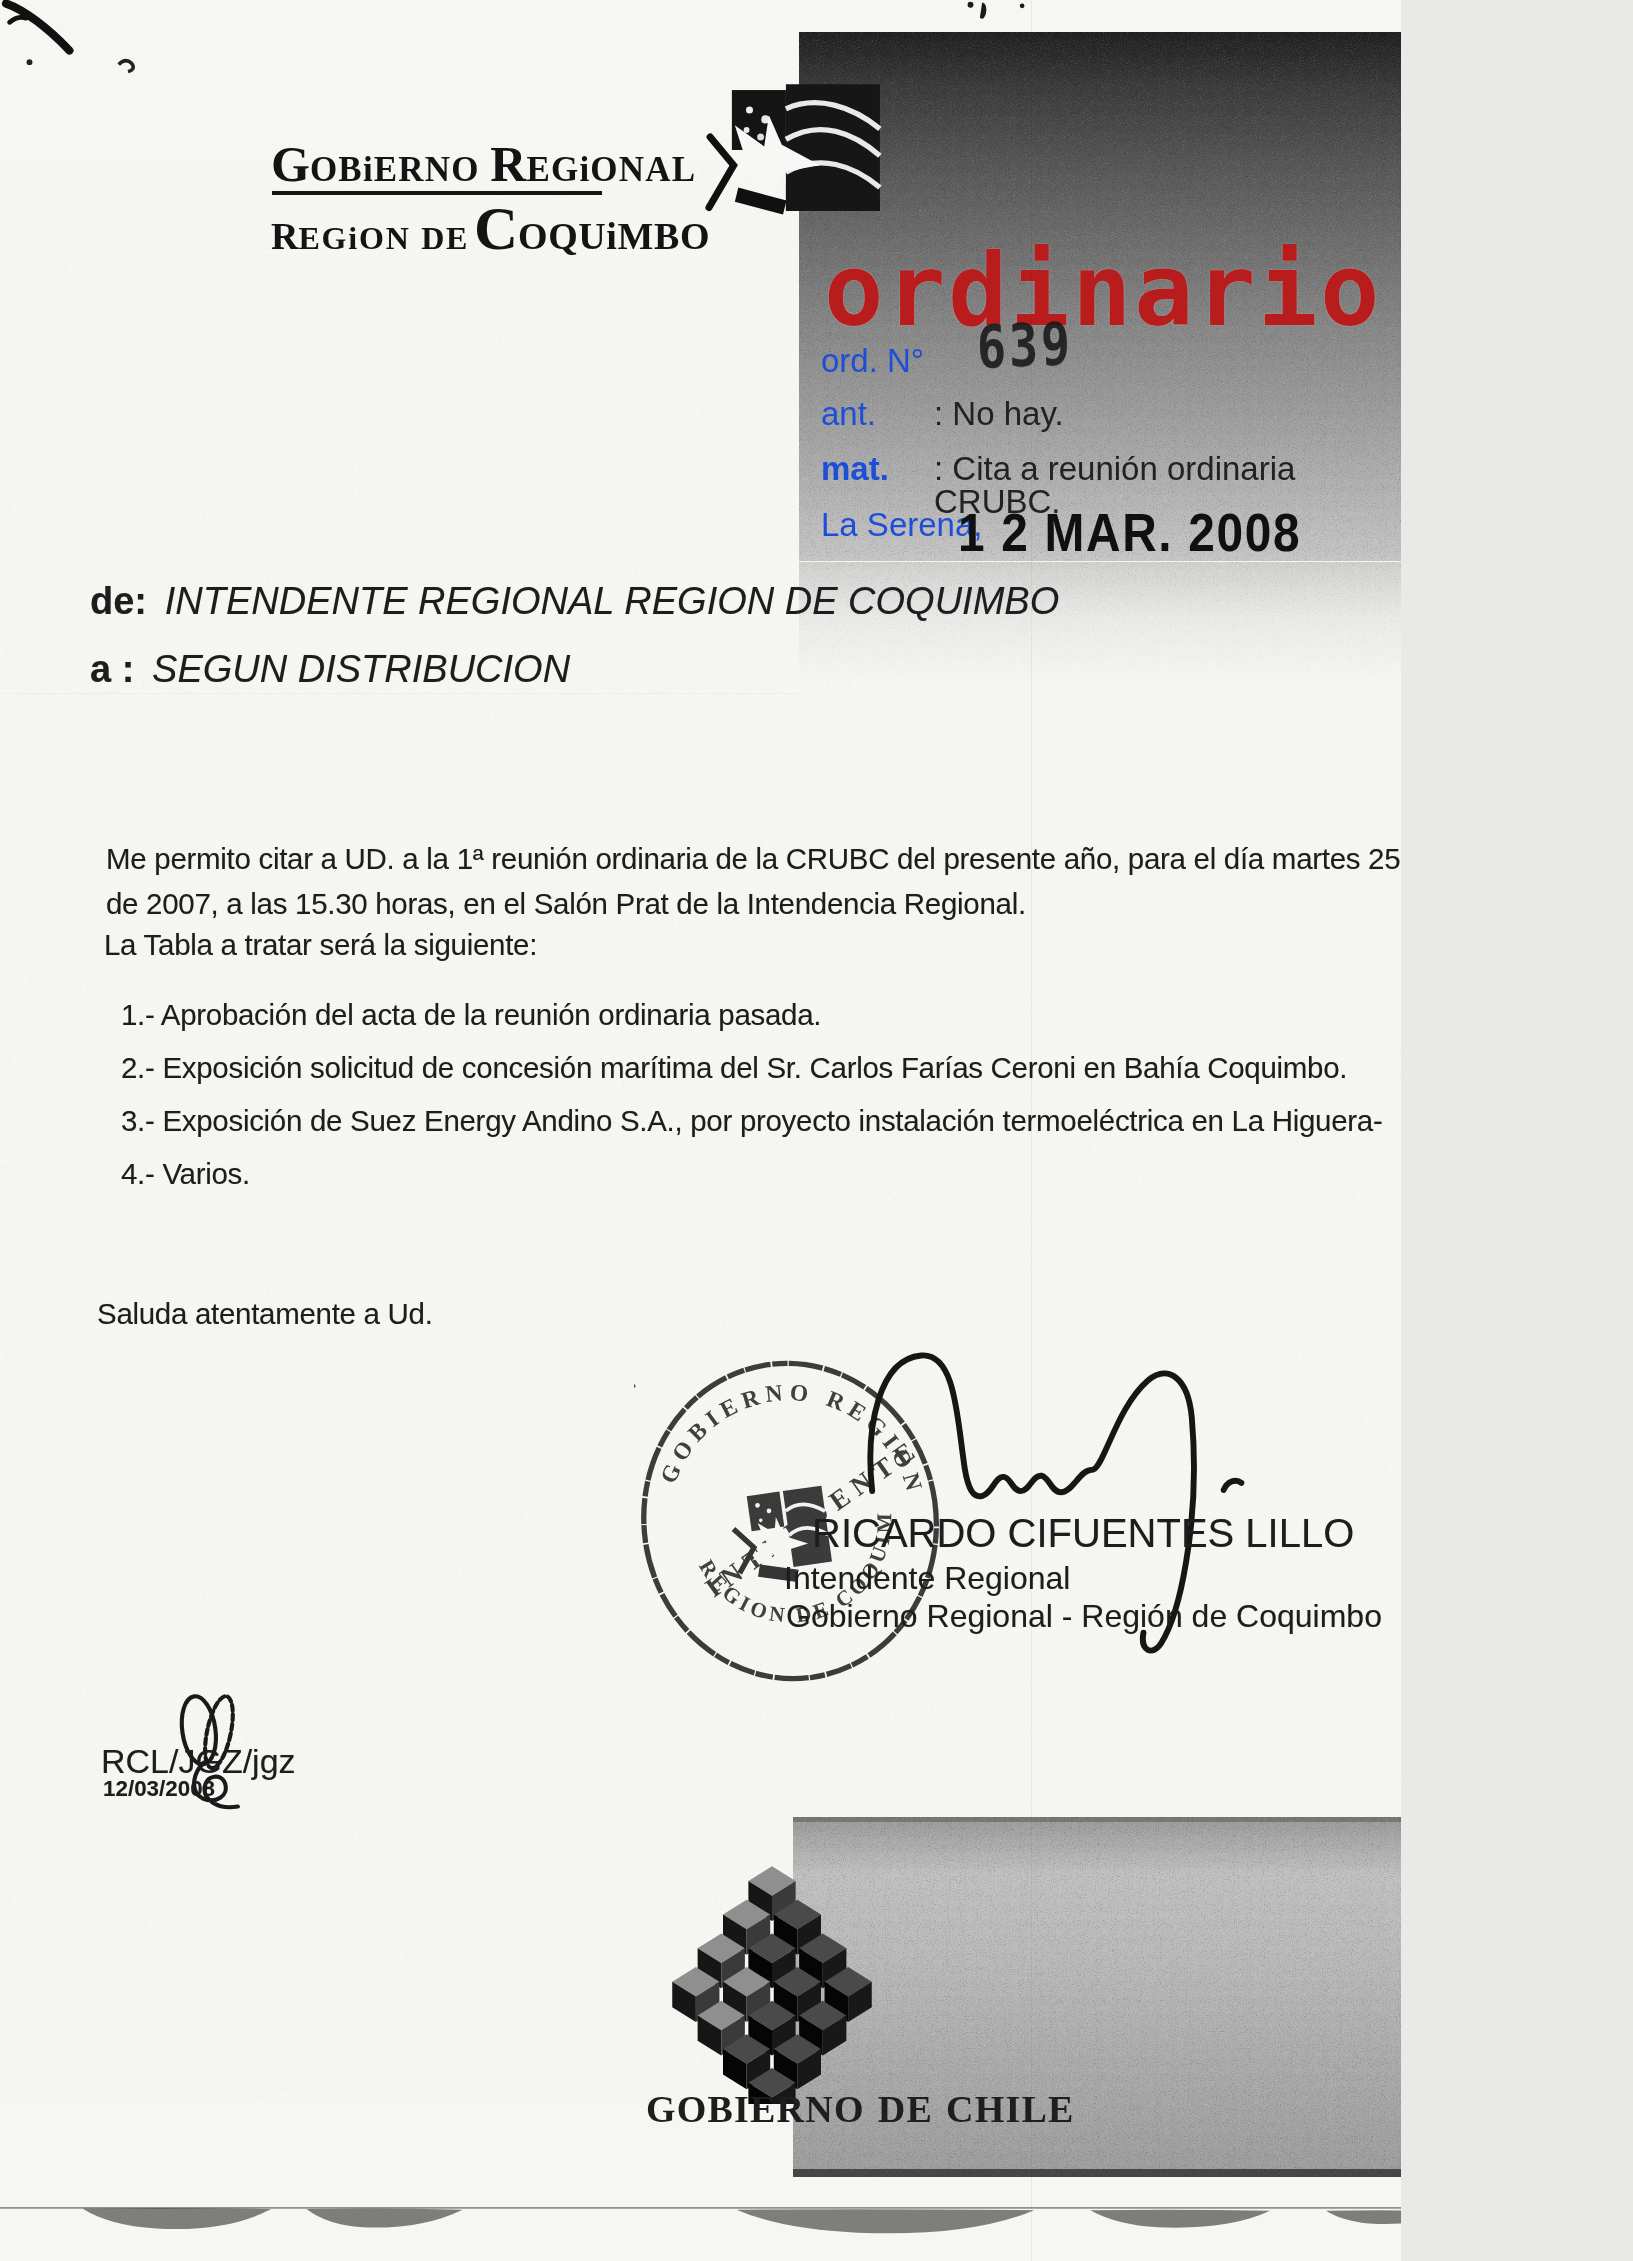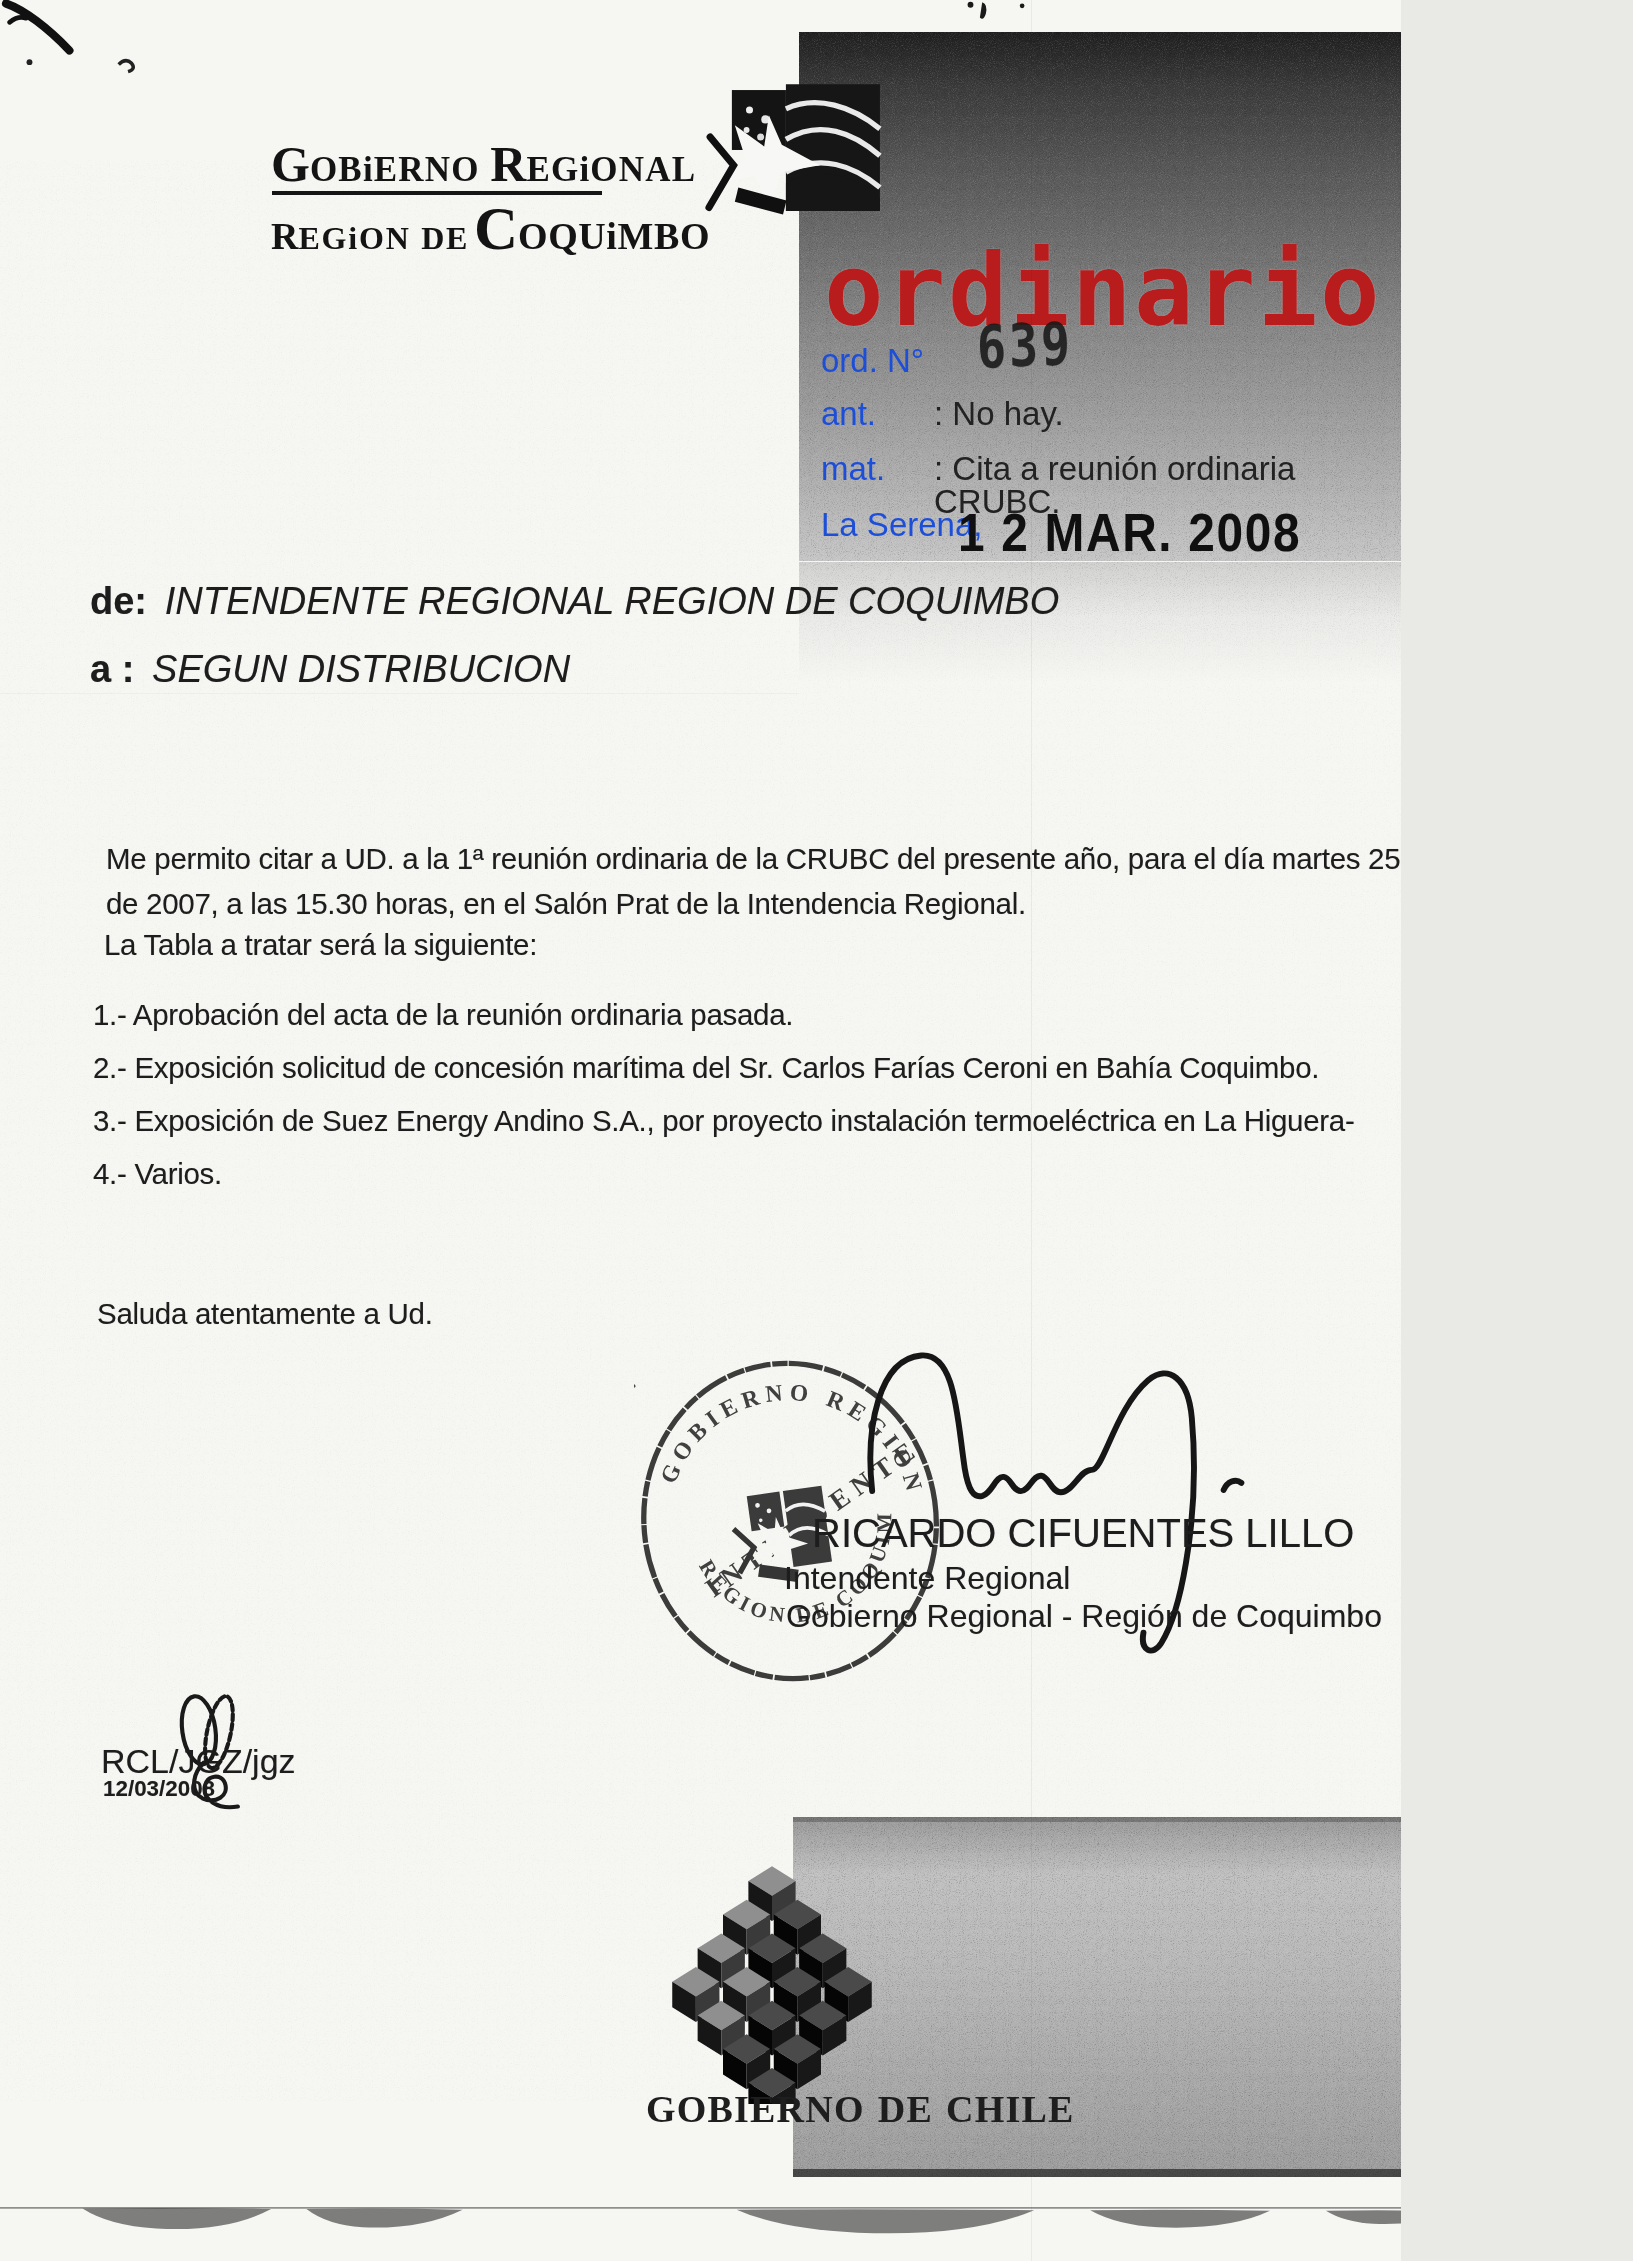--- a/index.html
+++ b/index.html
@@ -29,37 +29,37 @@
     background:linear-gradient(to bottom,rgba(185,185,185,.6) 0%,rgba(200,200,200,.25) 45%,rgba(210,210,210,0) 100%);}
   .grain{position:absolute;left:0;top:0;width:100%;height:100%;}
   #header-fade svg{-webkit-mask-image:linear-gradient(to bottom,rgba(0,0,0,.9),transparent);mask-image:linear-gradient(to bottom,rgba(0,0,0,.9),transparent);}
 
   #doc-type{left:824px;top:241px;font-family:"DejaVu Sans Mono",monospace;font-weight:700;font-size:99px;letter-spacing:2.4px;color:#b91c1c;line-height:1;text-shadow:0 0 1.2px rgba(255,255,255,.5);}
   .hdr-label{font-size:33px;color:#1d4ed8;line-height:1;}
   .hdr-value{font-size:33px;color:#222;line-height:1;margin-left:16px;}
   #ord-label{left:821px;top:344px;}
   #ord-number{left:976px;top:318px;font-family:"DejaVu Sans Mono",monospace;font-weight:700;font-size:59px;letter-spacing:3.5px;color:#181818;line-height:1;transform:scaleX(.82) rotate(-2deg);transform-origin:left top;opacity:.88;text-shadow:0.6px 0.6px 0 rgba(120,120,120,.5);}
   #ant-label{left:821px;top:397px;}  #ant-value{left:918px;top:397px;}
-  #mat-label{left:821px;top:452px;}  #mat-value{left:918px;top:452px;}
+  #mat-label{left:821px;top:452px;font-weight:bold;}  #mat-value{left:918px;top:452px;}
   #place{left:821px;top:508px;}
   #date-stamp{left:958px;top:505px;font-weight:700;font-size:52px;letter-spacing:1.8px;color:#101010;line-height:1;transform:scaleX(.92) scaleY(1.04);transform-origin:left top;}
 
   
   .addr{font-size:38px;line-height:1;white-space:nowrap;}
   .addr .lbl{font-weight:700;font-style:normal;}
   .addr .val{font-style:italic;margin-left:17.7px;}
   #from-line{left:90px;top:582px;}
   #to-line{left:90px;top:650px;}
 
   
   .body-text{font-size:29.5px;letter-spacing:-0.3px;line-height:1.52;}
   #para1{left:106px;top:837px;width:1438px;}
   #para2{left:104px;top:923px;}
   #agenda{left:93px;top:997px;width:1427px;}
-  #agenda .item{margin-bottom:16.5px;line-height:1.24;}
+  #agenda .item{margin-bottom:16.5px;line-height:1.24;margin-left:28px;}
   #closing{left:97px;top:1292px;}
 
   
   #sig-name{left:776px;top:1513px;font-size:40px;line-height:1;white-space:nowrap;margin-left:36px;}
   #sig-title{left:784px;top:1562px;font-size:32px;line-height:1;}
   #sig-org{left:786px;top:1600px;font-size:32px;line-height:1;white-space:nowrap;}
 
   
   #ref-initials{left:101px;top:1744px;font-size:34px;line-height:1;}
   #ref-date{left:103px;top:1778px;font-size:22.4px;font-weight:700;line-height:1;}

